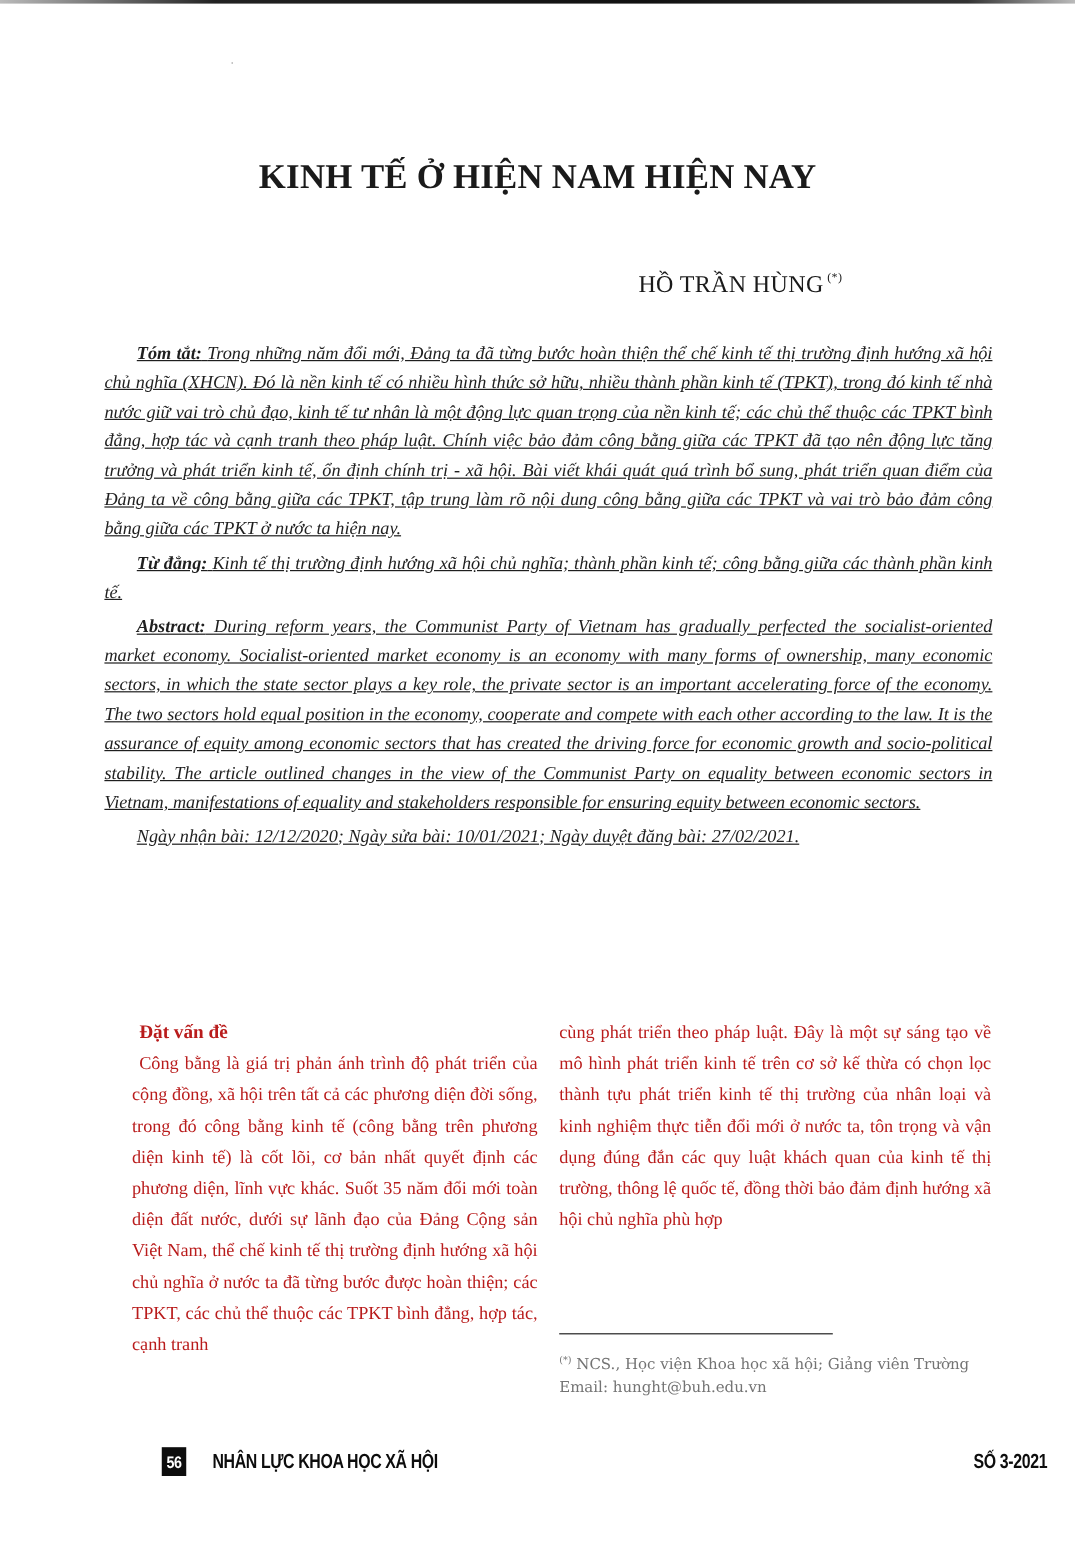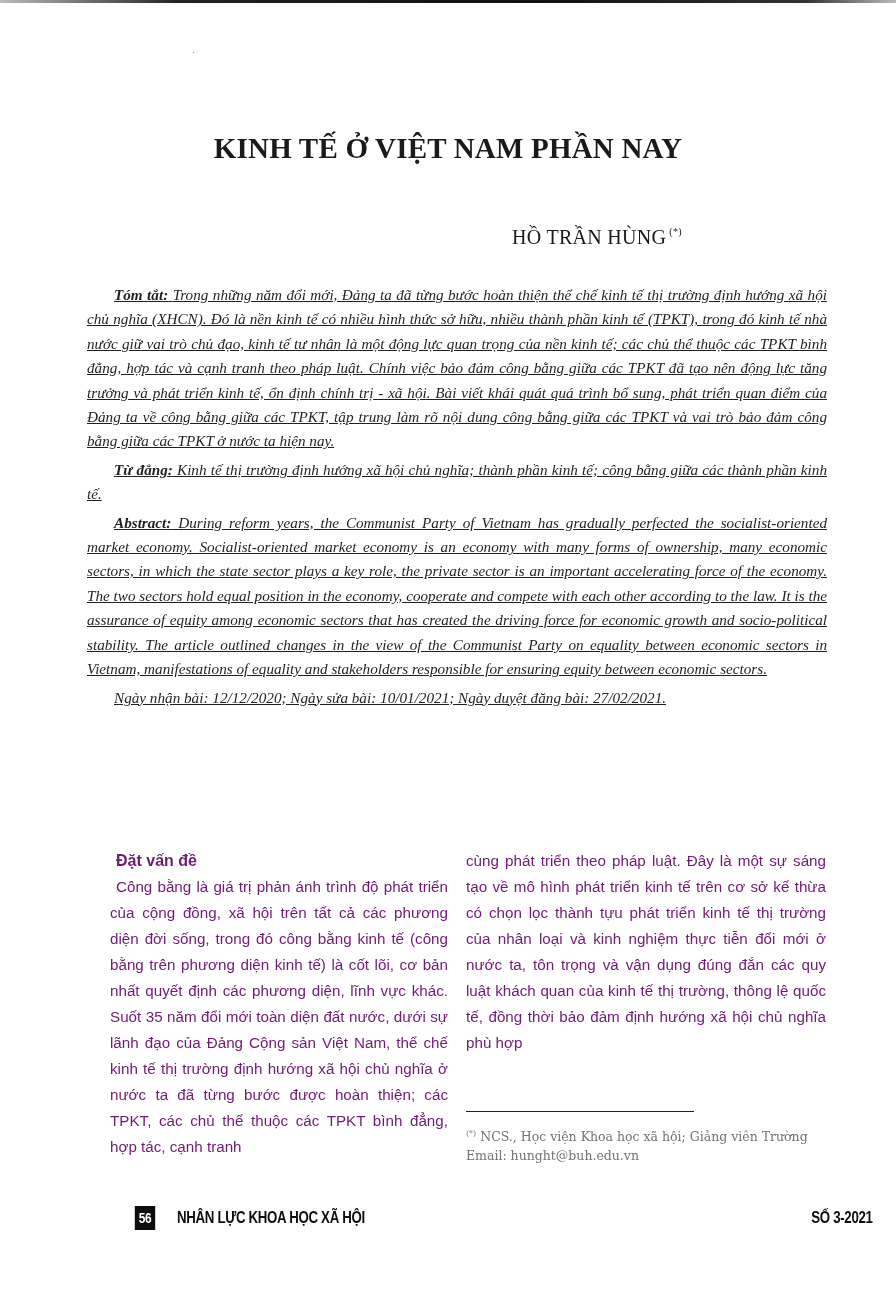--- a/index.html
+++ b/index.html
@@ -10,35 +10,35 @@
   .top-rule {
     position: absolute; left: 0; top: 0; width: 896px; height: 3px;
     background: linear-gradient(to right, #bbb 0%, #222 20%, #111 60%, #333 90%, #bbb 100%);
   }
   .title {
     position: absolute; left: 0; top: 128px; width: 896px; text-align: center;
     font-family: "Liberation Serif", "DejaVu Serif", serif; font-weight: bold;
     font-size: 29px; line-height: 40px; letter-spacing: 0.2px; color: #1a1a1a;
   }
   .author {
-    position: absolute; left: 512px; top: 226px; font-family: "Liberation Serif", serif;
+    position: absolute; left: 532px; top: 226px; font-family: "Liberation Serif", serif;
     font-size: 20px; letter-spacing: 0.3px; color: #1a1a1a;
   }
   .author sup { font-size: 10px; vertical-align: 9px; margin-left: 3px; }
   .abstract-block {
     position: absolute; left: 87px; top: 283px; width: 740px;
     font-family: "Liberation Serif", "DejaVu Serif", serif; font-style: italic;
     font-size: 15.2px; line-height: 24.4px; text-align: justify; color: #1f1f1f;
   }
   .abstract-block p { margin: 0 0 4px 0; text-indent: 27px; text-decoration: underline; }
   .abstract-block b { font-style: italic; font-weight: bold; }
   .col {
     position: absolute; top: 848px;
-    font-family: Liberation Sans, sans-serif;
-    font-size: 15.2px; line-height: 26px; text-align: justify; color: #701a75;
+    font-family: Liberation Serif, serif;
+    font-size: 15.2px; line-height: 26px; text-align: justify; color: #b91c1c;
   }
   .col.left { left: 110px; width: 338px; }
   .col.right { left: 466px; width: 360px; }
   .col h3 { margin: 0; font-size: 16px; font-weight: bold; line-height: 26px; padding-left: 6px; }
   .col p { margin: 0; text-indent: 6px; }
   .footnote-rule {
     position: absolute; left: 466px; top: 1111px; width: 228px; height: 1px; background: #222;
   }
   .footnote {
     position: absolute; left: 466px; top: 1125px; width: 370px;
@@ -64,21 +64,21 @@
   }
   .stray-dot { position: absolute; left: 193px; top: 52px; width: 1px; height: 1px; background: #888; }
 </style>
 </head>
 <body>
 
 <div class="top-rule"></div>
 <div class="stray-dot"></div>
 
 <div class="title">
-  <div>KINH TẾ Ở VIỆT NAM PHẦN NAY</div>
+  <div>KINH TẾ Ở HIỆN NAM HIỆN NAY</div>
 </div>
 
 <div class="author">
   <span>HỒ TRẦN HÙNG</span><sup>(*)</sup>
 </div>
 
 <div class="abstract-block">
   <p>
     <b>Tóm tắt:</b>
     <span>Trong những năm đổi mới, Đảng ta đã từng bước hoàn thiện thể chế kinh tế thị trường định hướng xã hội chủ nghĩa (XHCN). Đó là nền kinh tế có nhiều hình thức sở hữu, nhiều thành phần kinh tế (TPKT), trong đó kinh tế nhà nước giữ vai trò chủ đạo, kinh tế tư nhân là một động lực quan trọng của nền kinh tế; các chủ thể thuộc các TPKT bình đẳng, hợp tác và cạnh tranh theo pháp luật. Chính việc bảo đảm công bằng giữa các TPKT đã tạo nên động lực tăng trưởng và phát triển kinh tế, ổn định chính trị - xã hội. Bài viết khái quát quá trình bổ sung, phát triển quan điểm của Đảng ta về công bằng giữa các TPKT, tập trung làm rõ nội dung công bằng giữa các TPKT và vai trò bảo đảm công bằng giữa các TPKT ở nước ta hiện nay.</span>

